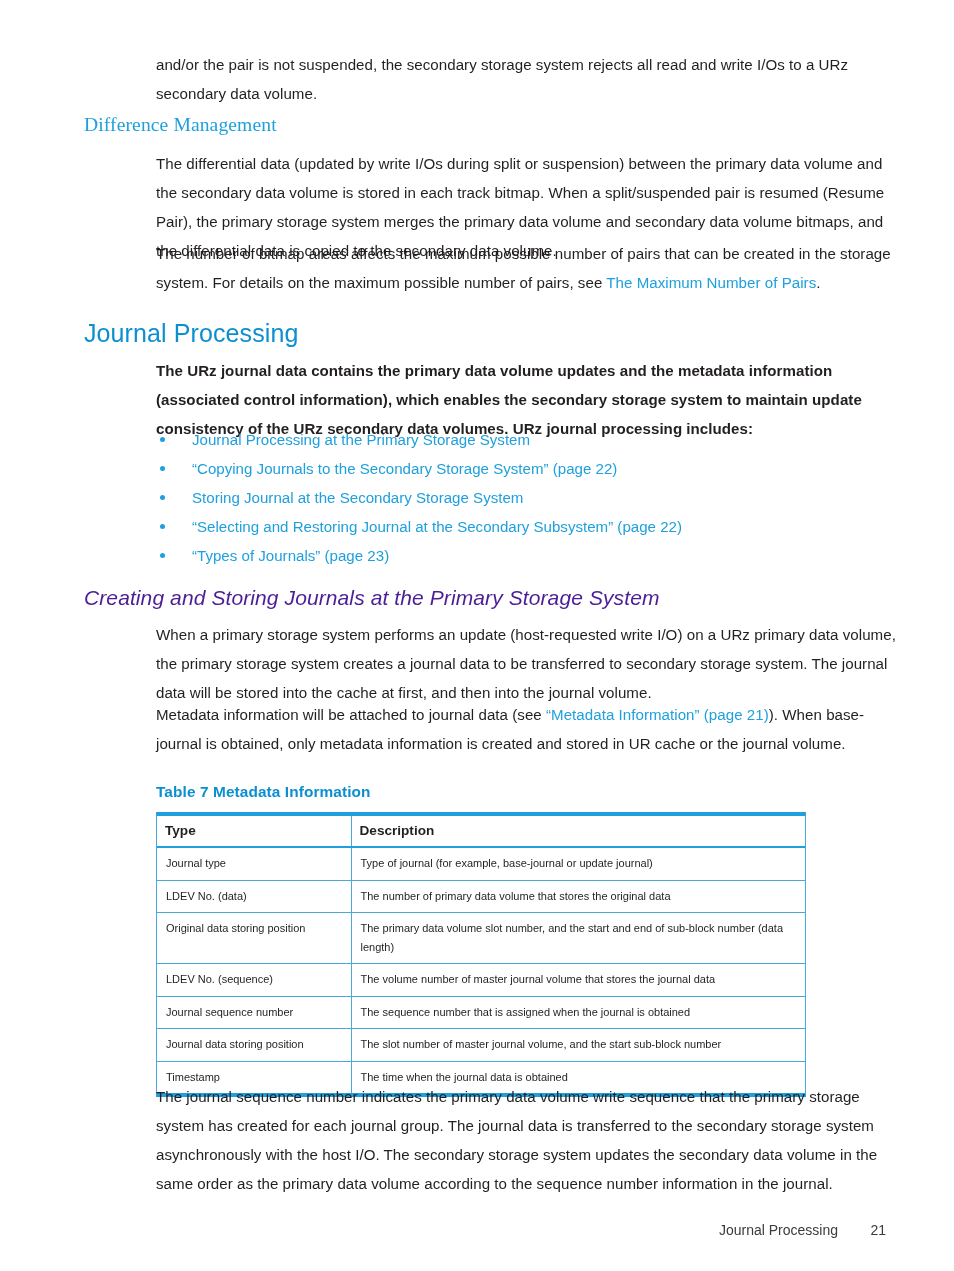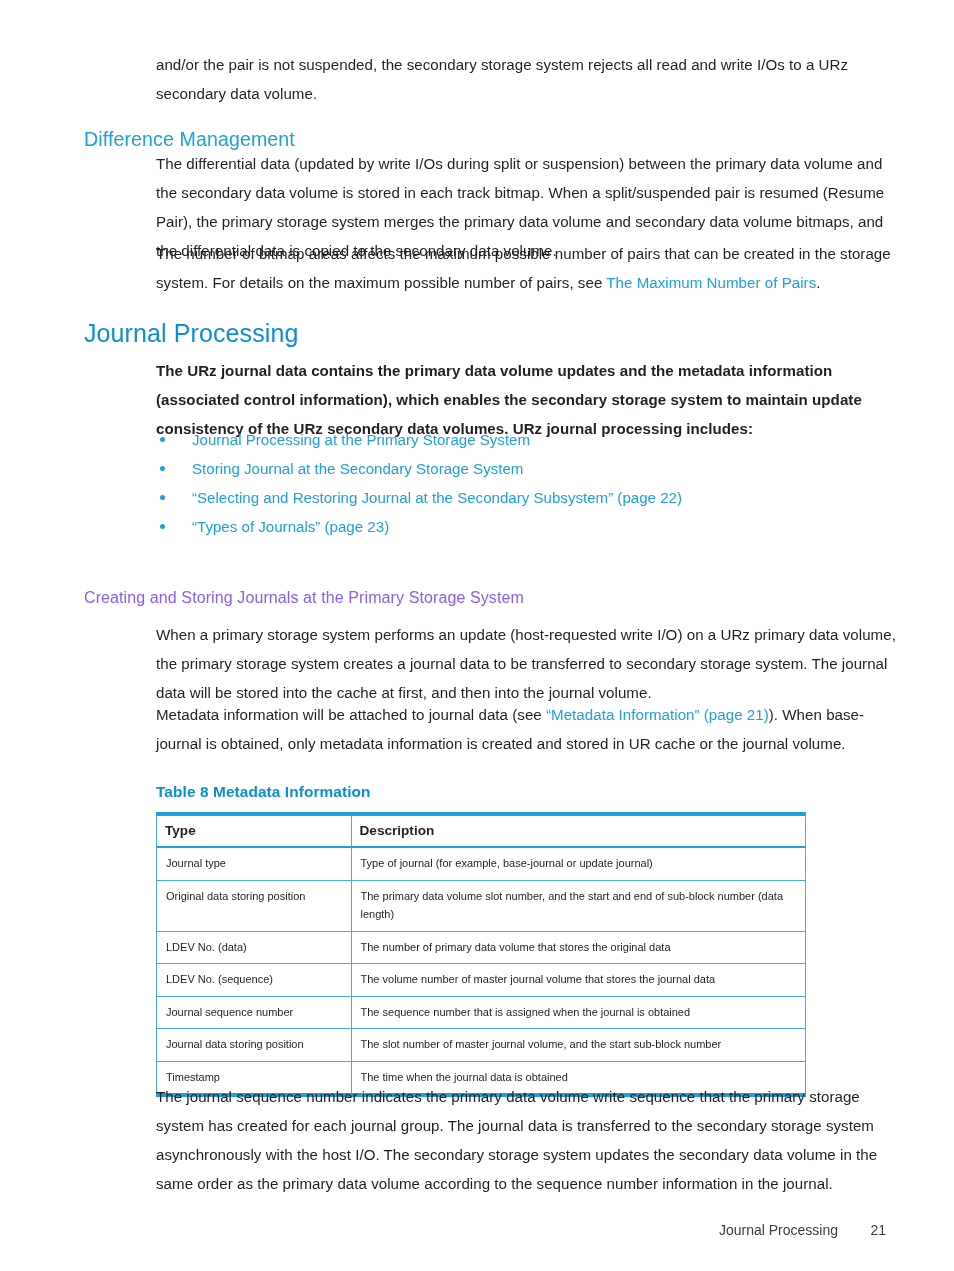--- a/index.html
+++ b/index.html
@@ -42,25 +42,26 @@
     left: 84px;
     color: #1fa0dd;
     font-size: 19.6px;
     line-height: 24px;
     font-weight: 400;
     letter-spacing: 0.1px;
   }
   .h3 {
     position: absolute;
     left: 84px;
-    color: #8b5cf6;
-    font-size: 16px;
+    color: #4c1d95;
+    font-size: 21px;
     line-height: 24px;
     font-weight: 400;
     letter-spacing: 0.1px;
+    font-style: italic;
   }
   a.link, .link {
     color: #1fa0dd;
     text-decoration: none;
   }
 
   
   .bullets {
     position: absolute;
     left: 156px;
@@ -159,77 +160,81 @@
     top: 0;
   }
 </style>
 </head>
 <body>
 
 <div class="page">
 
   <div class="body-text" style="top:50px;">and/or the pair is not suspended, the secondary storage system rejects all read and write I/Os to a URz secondary data volume.</div>
 
-  <div class="h2" style="top:127px;">Difference Management</div>
+  <div class="h2" style="top:113px;font-family:Liberation Serif, serif;">Difference Management</div>
 
   <div class="body-text" style="top:149px;">The differential data (updated by write I/Os during split or suspension) between the primary data volume and the secondary data volume is stored in each track bitmap. When a split/suspended pair is resumed (Resume Pair), the primary storage system merges the primary data volume and secondary data volume bitmaps, and the differential data is copied to the secondary data volume.</div>
 
   <div class="body-text" style="top:239px;"><span>The number of bitmap areas affects the maximum possible number of pairs that can be created in the storage system. For details on the maximum possible number of pairs, see </span><span class="link">The Maximum Number of Pairs</span><span>.</span></div>
 
   <div class="h1" style="top:318px;">Journal Processing</div>
 
   <div class="body-text" style="top:356px;font-weight:bold;">The URz journal data contains the primary data volume updates and the metadata information (associated control information), which enables the secondary storage system to maintain update consistency of the URz secondary data volumes. URz journal processing includes:</div>
 
   <div class="bullets" style="top:425px;">
     <div class="bullet-row">
       <span class="bullet-dot"></span>
       <span class="bullet-label">Journal Processing at the Primary Storage System</span>
     </div>
     <div class="bullet-row">
       <span class="bullet-dot"></span>
+      <span class="bullet-label">“Copying Journals to the Secondary Storage System” (page 22)</span>
+    </div>
+    <div class="bullet-row">
+      <span class="bullet-dot"></span>
       <span class="bullet-label">Storing Journal at the Secondary Storage System</span>
     </div>
     <div class="bullet-row">
       <span class="bullet-dot"></span>
       <span class="bullet-label">“Selecting and Restoring Journal at the Secondary Subsystem” (page 22)</span>
     </div>
     <div class="bullet-row">
       <span class="bullet-dot"></span>
       <span class="bullet-label">“Types of Journals” (page 23)</span>
     </div>
   </div>
 
   <div class="h3" style="top:586px;">Creating and Storing Journals at the Primary Storage System</div>
 
   <div class="body-text" style="top:620px;">When a primary storage system performs an update (host-requested write I/O) on a URz primary data volume, the primary storage system creates a journal data to be transferred to secondary storage system. The journal data will be stored into the cache at first, and then into the journal volume.</div>
 
   <div class="body-text" style="top:690px;margin-top:10px;"><span>Metadata information will be attached to journal data (see </span><span class="link">“Metadata Information” (page 21)</span><span>). When base-journal is obtained, only metadata information is created and stored in UR cache or the journal volume.</span></div>
 
-  <div class="table-caption" style="top:783px;">Table 8 Metadata Information</div>
+  <div class="table-caption" style="top:783px;">Table 7 Metadata Information</div>
 
   <div class="tbl-wrap" style="top:812px;">
     <table class="meta">
       <thead>
         <tr>
           <th class="col-type">Type</th>
           <th>Description</th>
         </tr>
       </thead>
       <tbody>
         <tr>
           <td class="c-type">Journal type</td>
           <td>Type of journal (for example, base-journal or update journal)</td>
         </tr>
         <tr>
+          <td class="c-type">LDEV No. (data)</td>
+          <td>The number of primary data volume that stores the original data</td>
+        </tr>
+        <tr>
           <td class="c-type">Original data storing position</td>
           <td>The primary data volume slot number, and the start and end of sub-block number (data length)</td>
-        </tr>
-        <tr>
-          <td class="c-type">LDEV No. (data)</td>
-          <td>The number of primary data volume that stores the original data</td>
         </tr>
         <tr>
           <td class="c-type">LDEV No. (sequence)</td>
           <td>The volume number of master journal volume that stores the journal data</td>
         </tr>
         <tr>
           <td class="c-type">Journal sequence number</td>
           <td>The sequence number that is assigned when the journal is obtained</td>
         </tr>
         <tr>

